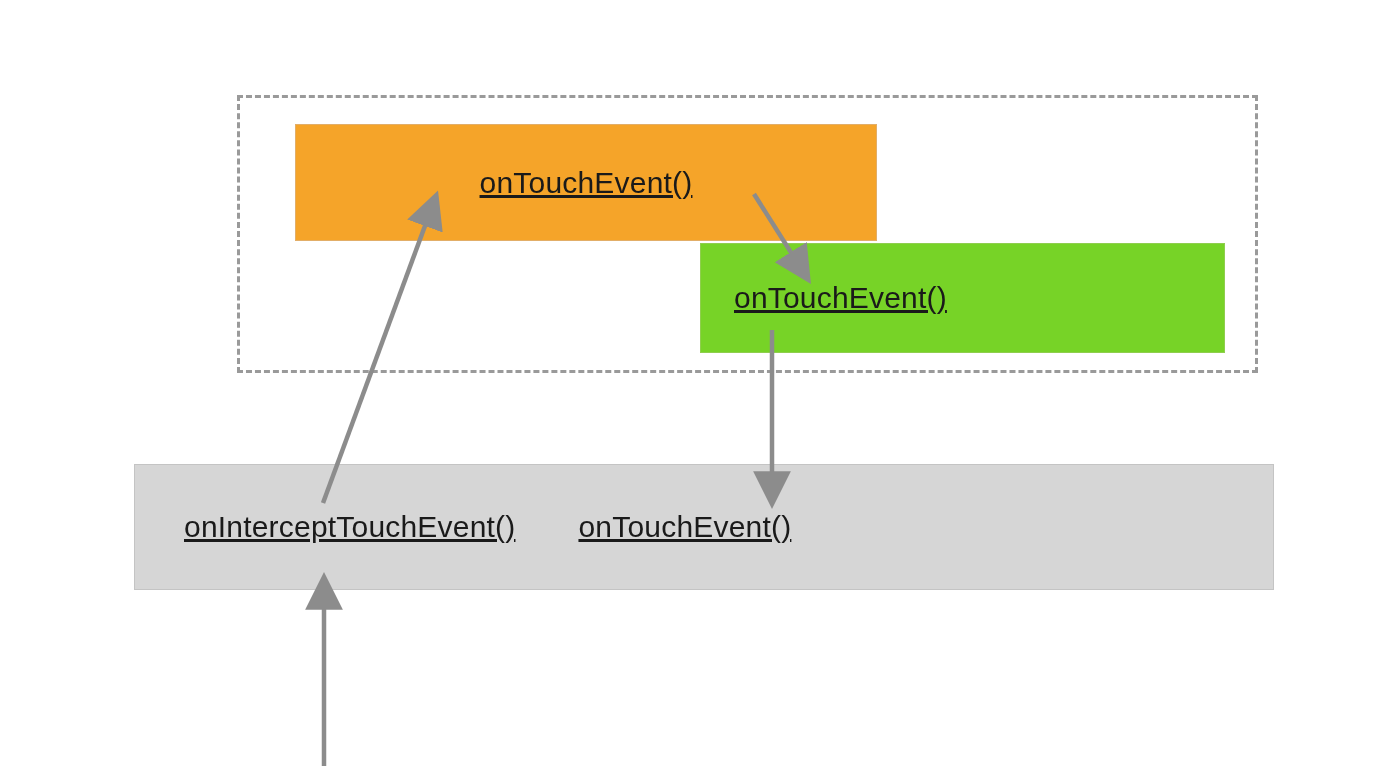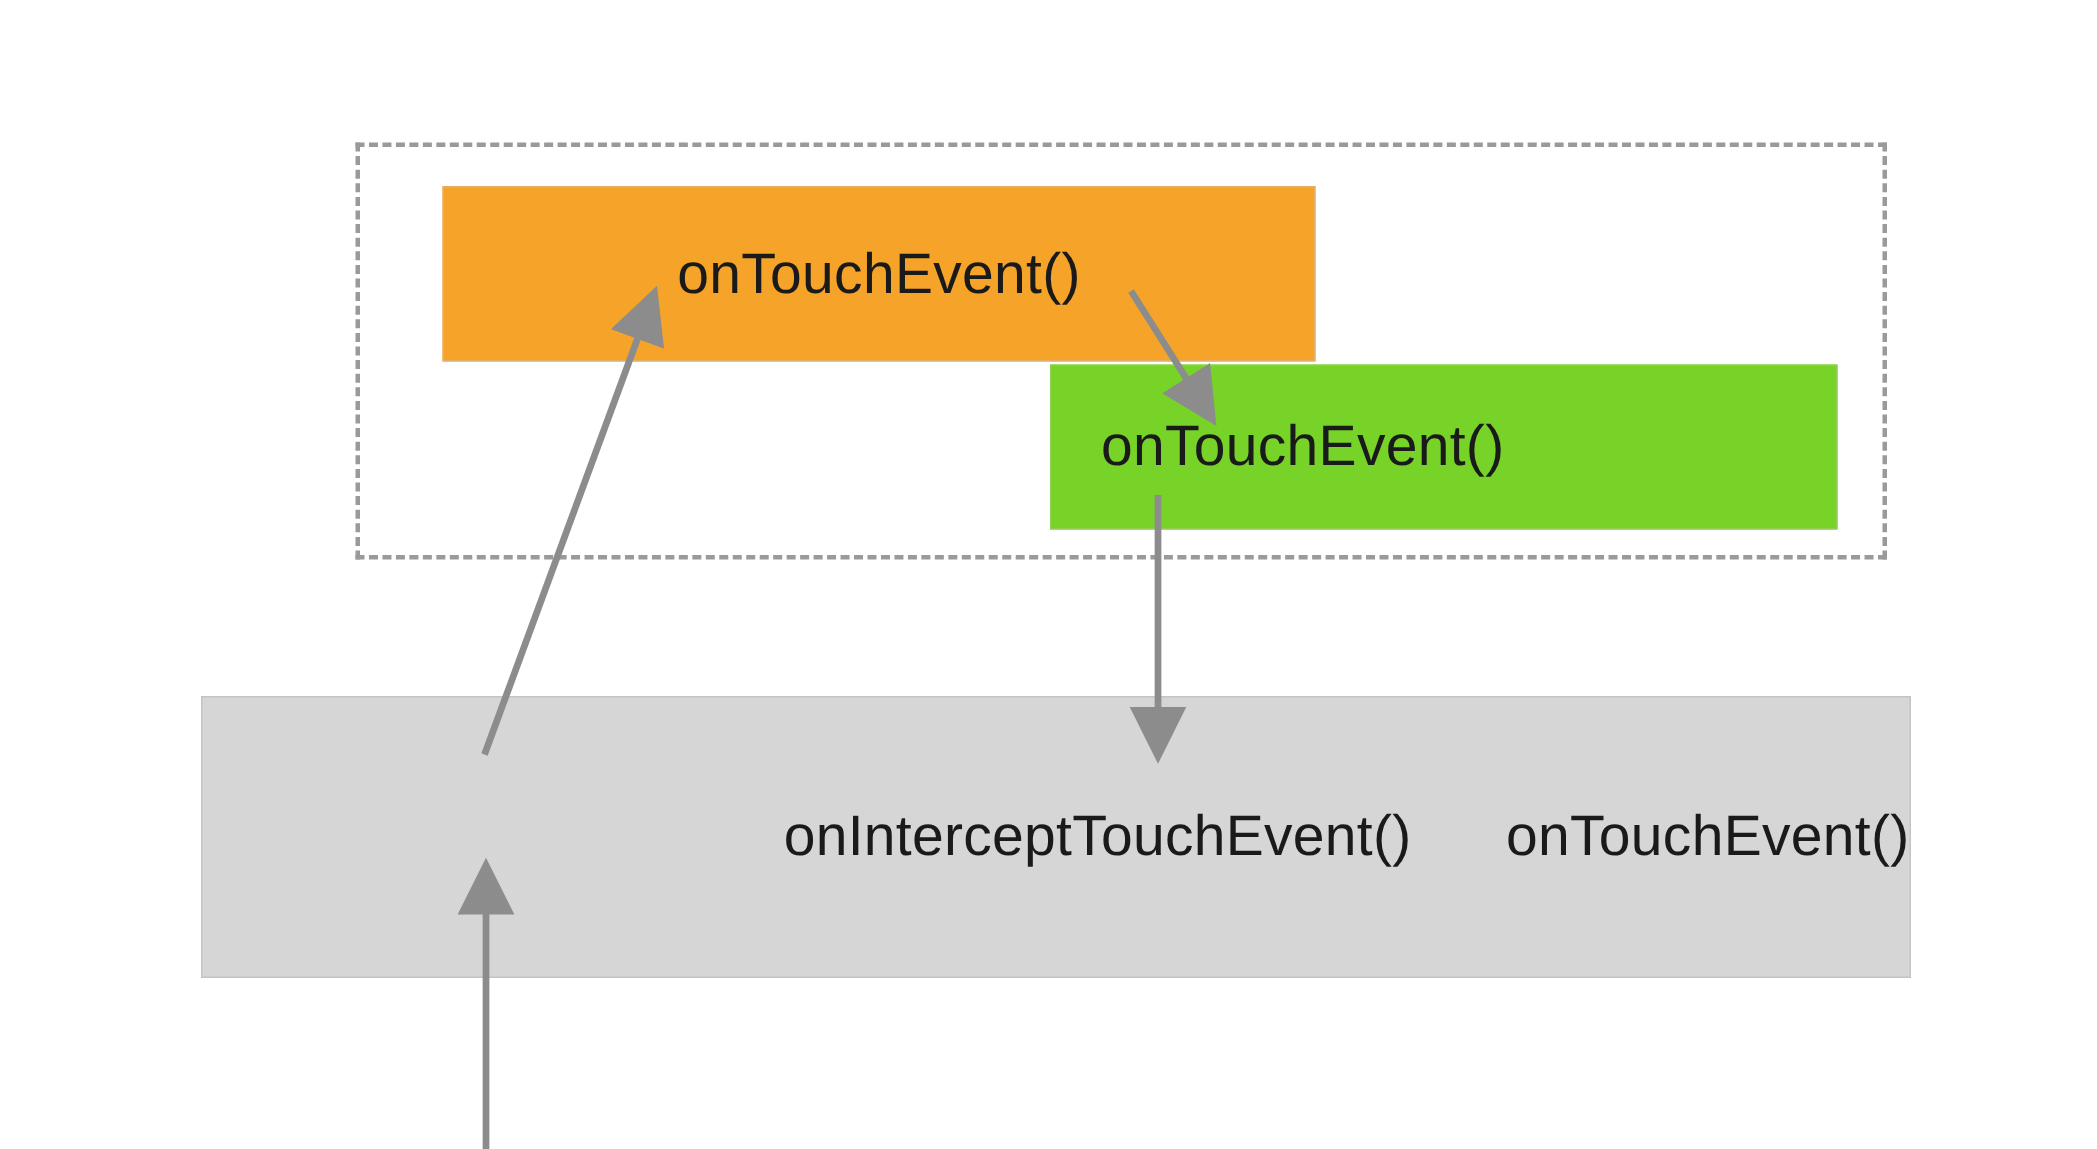--- a/index.html
+++ b/index.html
@@ -47,32 +47,33 @@
     height: 110px;
     background: #77d327;
     border: 1px solid #8fce4e;
     justify-content: flex-start;
     padding-left: 33px;
   }
   .box-gray {
     left: 134px;
     top: 464px;
     width: 1140px;
-    height: 188px;
+    height: 126px;
     background: #d6d6d6;
     border: 1px solid #c4c4c4;
-    justify-content: flex-end;
+    justify-content: flex-start;
     padding-left: 49px;
   }
   .box-label {
-    font-size: 38px;
+    font-size: 30px;
     color: #1a1a1a;
     letter-spacing: 0.2px;
     white-space: nowrap;
     line-height: 1;
+    text-decoration: underline;
   }
   .gray-labels {
     display: flex;
     align-items: center;
     gap: 63px;
   }
   svg.arrows {
     position: absolute;
     left: 0;
     top: 0;

